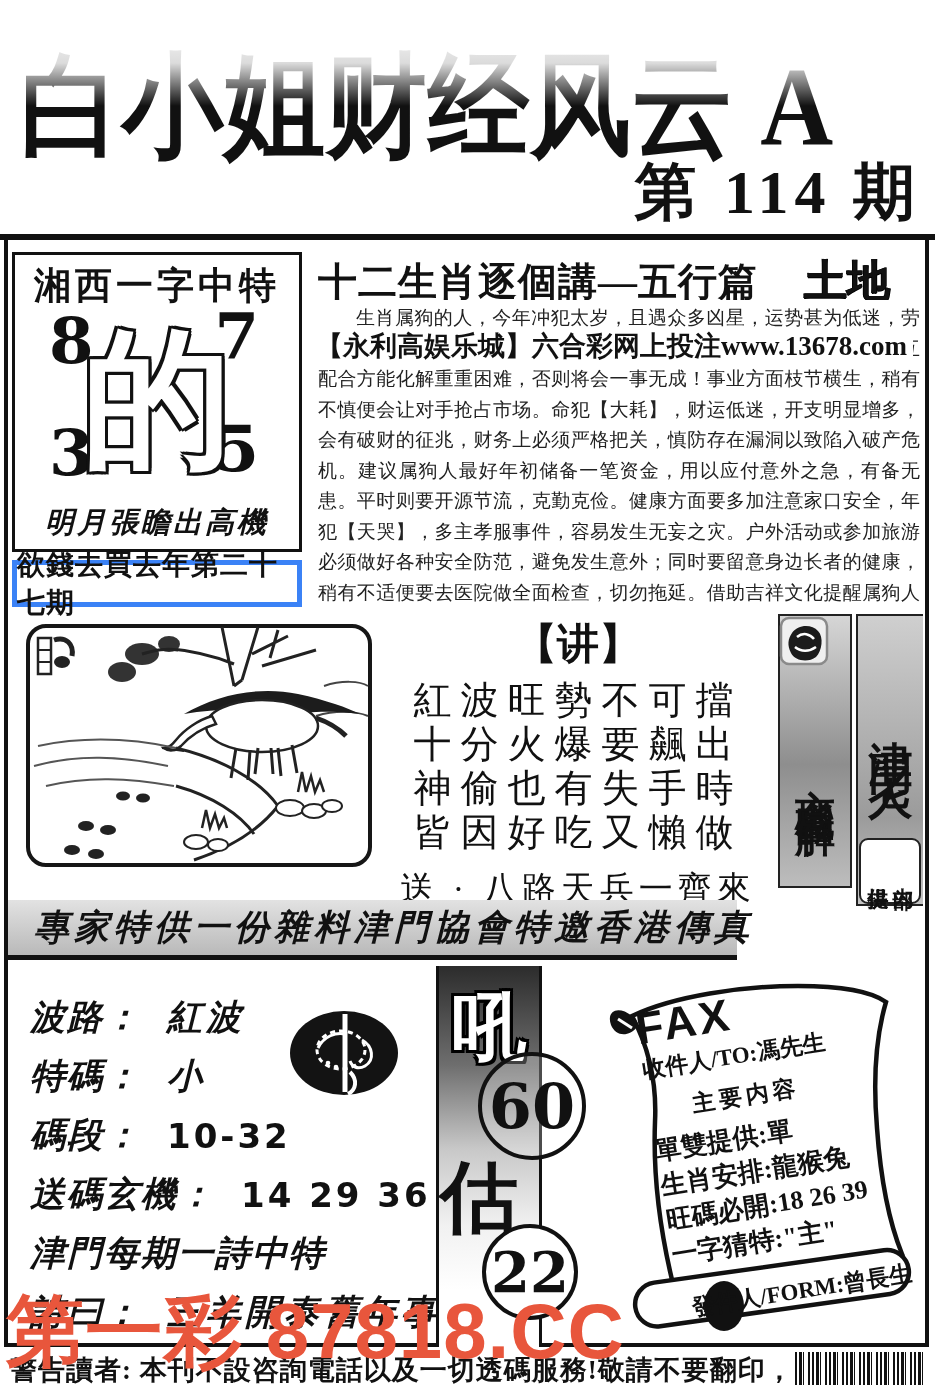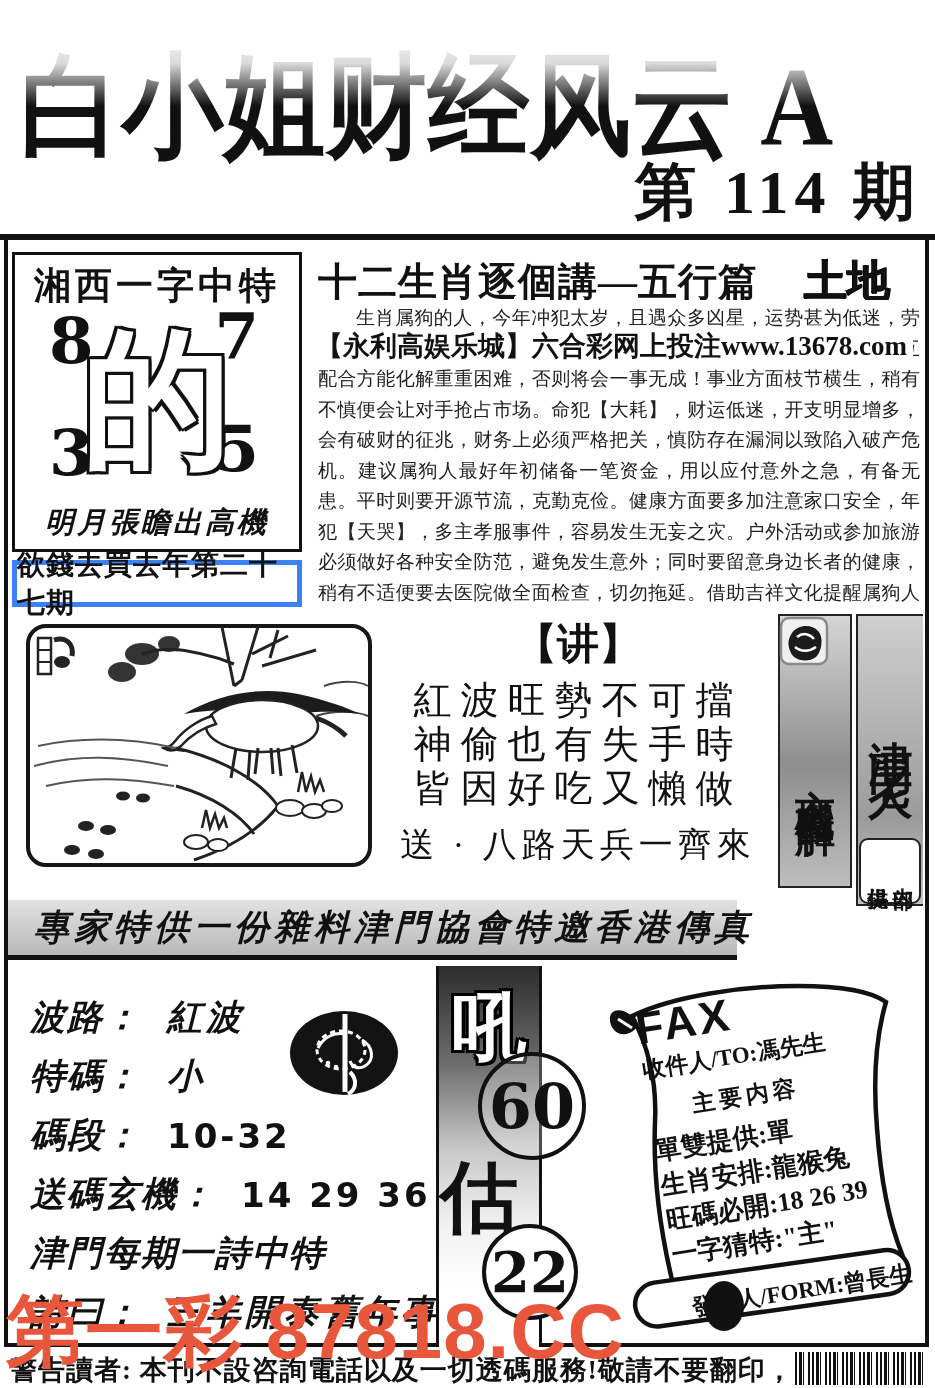--- a/index.html
+++ b/index.html
@@ -203,20 +203,21 @@
         <path d="M12,26 h13 M12,38 h13" stroke="#222" stroke-width="2"></path>
         <path d="M28,16 C40,12 48,20 46,32" fill="none" stroke="#222" stroke-width="5"></path>
         <ellipse cx="36" cy="38" rx="8" ry="6" fill="#222"></ellipse>
       </g>
     </svg>
   </div>
 
   <div class="mystery">
     <div class="mystery-label">【讲】</div>
     <div class="mystery-line">紅波旺勢不可擋</div>
+    <div class="mystery-line">十分火爆要飆出</div>
     <div class="mystery-line">神偷也有失手時</div>
     <div class="mystery-line">皆因好吃又懶做</div>
     <div class="mystery-gift">送 · 八路天兵一齊來</div>
   </div>
 
   <div class="strip strip-xuanji">
     <span class="v-text xuanji-text">玄機圖解</span>
   </div>
   <div class="strip strip-jinmen">
     <span class="v-text jinmen-text">津門老人</span>

